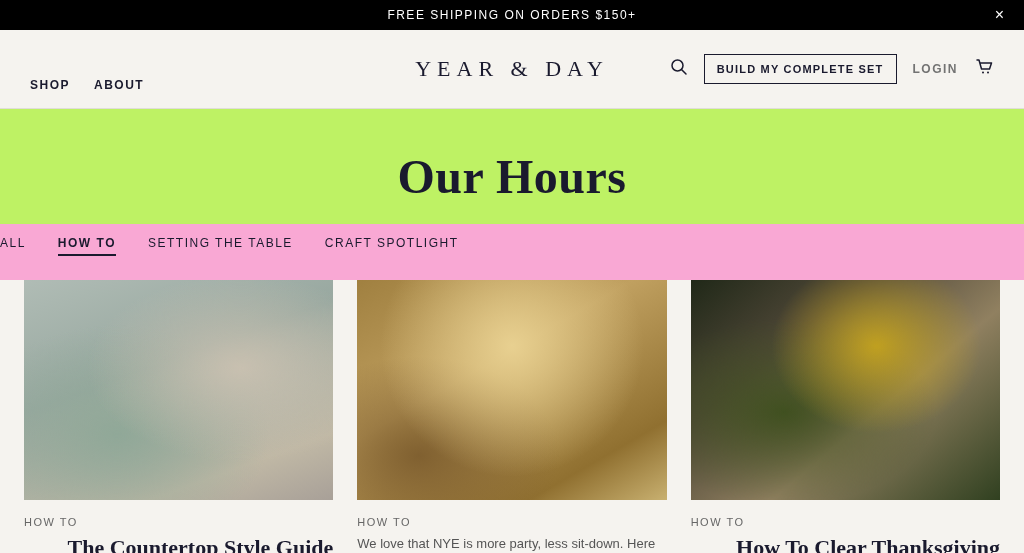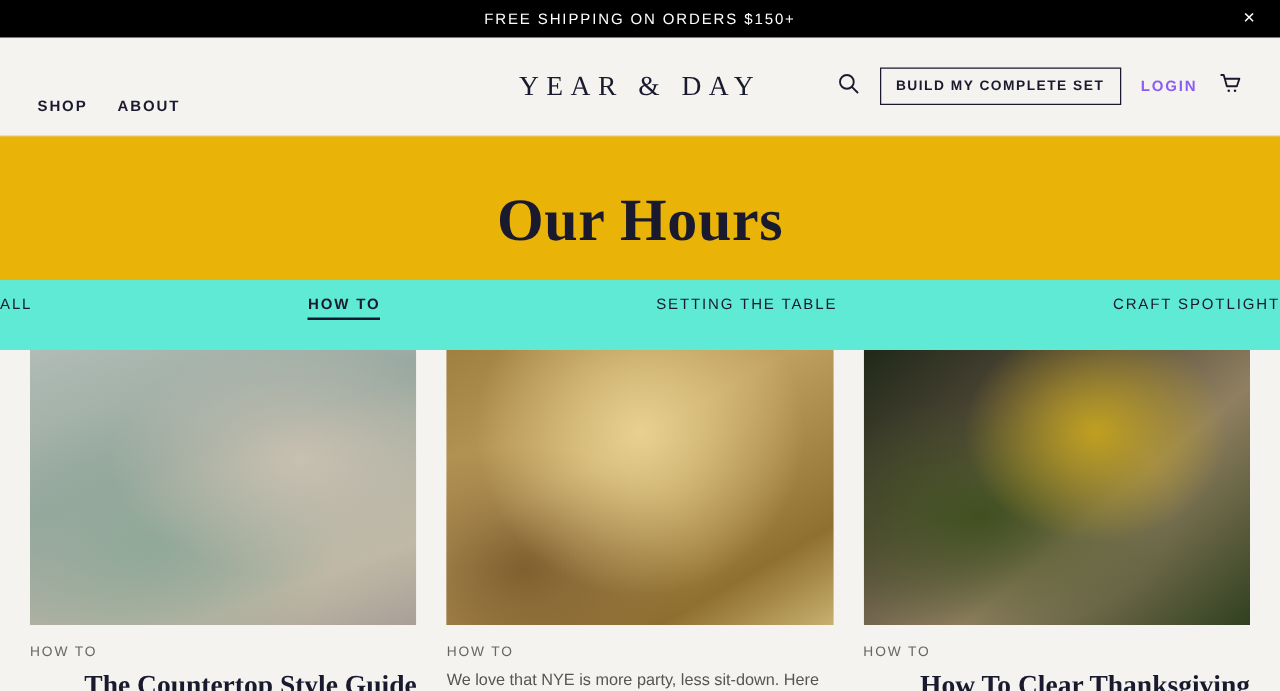--- a/index.html
+++ b/index.html
@@ -95,37 +95,37 @@
     .nav-icon {
       cursor: pointer;
       color: #1a1a2e;
       font-size: 18px;
     }
 
     
     .page-header {
       text-align: center;
       padding: 40px 20px 20px;
-      background: #eab308;
+      background: #bef264;
     }
     .page-header h1 {
       font-family: Georgia, serif;
       font-size: 48px;
       color: #1a1a2e;
       font-weight: 700;
       letter-spacing: 0.5px;
     }
 
     
     .filter-tabs {
       display: flex;
-      justify-content: space-between;
+      justify-content: flex-start;
       gap: 32px;
       padding: 12px 0 24px;
-      background: #5eead4;
+      background: #f9a8d4;
     }
     .filter-tab {
       font-family: Arial, sans-serif;
       font-size: 12px;
       letter-spacing: 1.5px;
       text-transform: uppercase;
       color: #1a1a2e;
       cursor: pointer;
       padding-bottom: 4px;
       text-decoration: none;
@@ -241,21 +241,21 @@
     <span class="logo">YEAR &amp; DAY</span>
   </div>
   <div class="nav-right">
     <span class="nav-icon">
       <svg width="18" height="18" viewBox="0 0 18 18" fill="none" xmlns="http://www.w3.org/2000/svg">
         <circle cx="7.5" cy="7.5" r="5.5" stroke="#1a1a2e" stroke-width="1.5"></circle>
         <line x1="11.5" y1="11.5" x2="16" y2="16" stroke="#1a1a2e" stroke-width="1.5" stroke-linecap="round"></line>
       </svg>
     </span>
     <button class="build-btn">BUILD MY COMPLETE SET</button>
-    <a href="#" class="login-link" style="font-family:Arial,sans-serif;font-size:12px;letter-spacing:1.5px;text-transform:uppercase;text-decoration:none;color:#8b5cf6;font-weight:600;">LOGIN</a>
+    <a href="#" class="login-link" style="font-family:Arial,sans-serif;font-size:12px;letter-spacing:1.5px;text-transform:uppercase;text-decoration:none;color:#737373;font-weight:600;">LOGIN</a>
     <span class="nav-icon">
       <svg width="20" height="20" viewBox="0 0 20 20" fill="none" xmlns="http://www.w3.org/2000/svg">
         <path d="M3 3h2l2.5 9h8l2-6H6" stroke="#1a1a2e" stroke-width="1.5" stroke-linecap="round" stroke-linejoin="round"></path>
         <circle cx="9" cy="15.5" r="1" fill="#1a1a2e"></circle>
         <circle cx="14" cy="15.5" r="1" fill="#1a1a2e"></circle>
       </svg>
     </span>
   </div>
 </nav>
 

